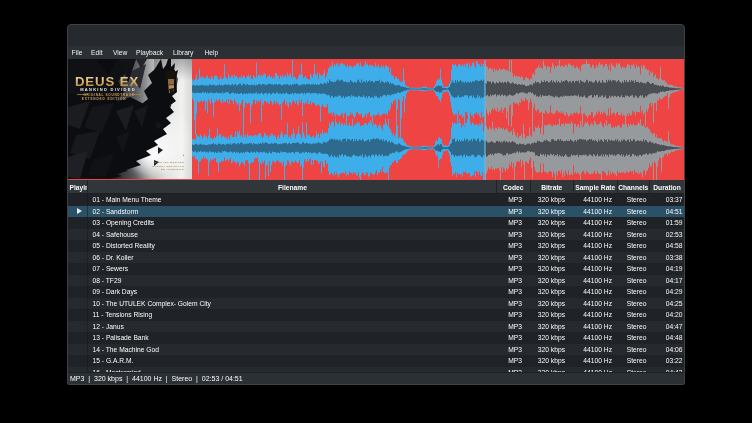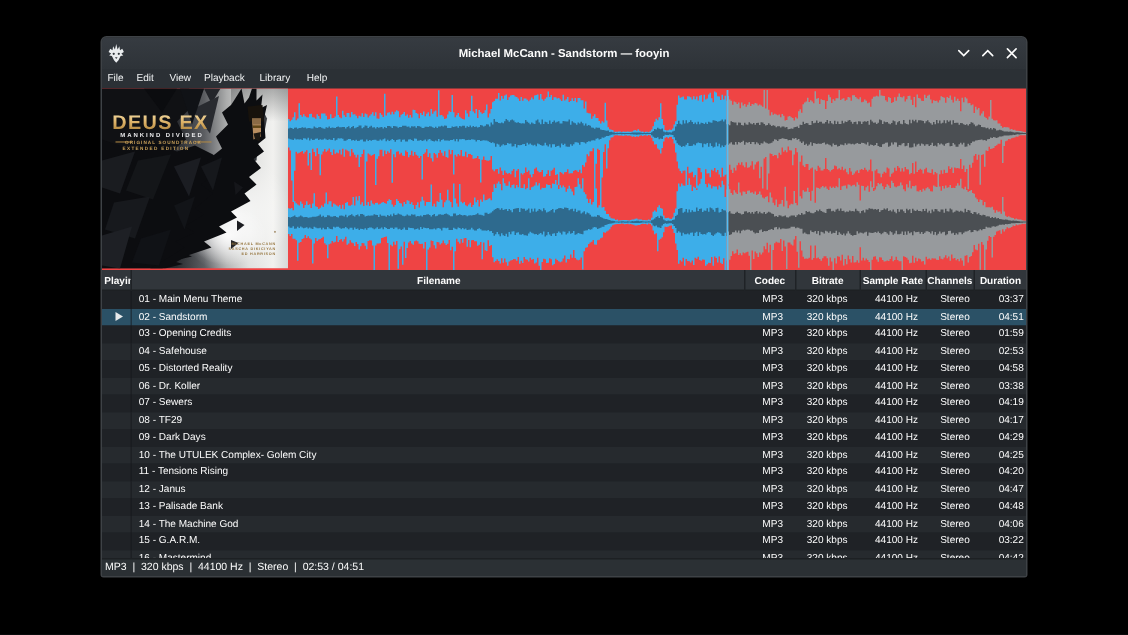--- a/index.html
+++ b/index.html
@@ -42,38 +42,20 @@
 .c-bit { width:43.5px; text-align:right; padding-right:9px; }
 .c-sr { width:43.5px; text-align:right; padding-right:5.5px; }
 .c-ch { width:32.5px; text-align:right; padding-right:3.5px; }
 .c-dur { flex:1; text-align:right; padding-right:1.5px; }
 .status { position:absolute; left:0; top:347px; width:616px; height:12px;
   background:#2b3034; border-top:1px solid #1d2023; color:#fcfcfc;
   font-size:7px; line-height:12.5px; padding-left:2px; }
 </style></head>
 <body>
 <div class="window">
- <div class="titlebar">
-  <div class="title">Michael McCann - Sandstorm — fooyin</div>
-  <svg class="appicon" width="11" height="13" viewBox="0 0 11 13">
-    <path d="M1.5,3.5 L3,4.5 L3.4,1.8 L4.6,4 L5.5,0.4 L6.4,4 L7.6,1.8 L8,4.5 L9.5,3.5 L10.6,5.6 L8.9,6.6 L10.2,8 L8.4,8.4 L7,11.2 L5.5,12.8 L4,11.2 L2.6,8.4 L0.8,8 L2.1,6.6 L0.4,5.6 Z" fill="#e9ecee"></path>
-    <circle cx="3.8" cy="6.9" r="0.75" fill="#30353a"></circle>
-    <circle cx="7.2" cy="6.9" r="0.75" fill="#30353a"></circle>
-    <path d="M4.6,9.2 L5.5,10.4 L6.4,9.2 Z" fill="#30353a"></path>
-  </svg>
-  <svg class="wbtn" style="left:569.5px" width="9" height="9" viewBox="0 0 9 9">
-        <path d="M1.2 2.8 L4.5 6.1 L7.8 2.8" stroke="#fcfcfc" stroke-width="1.1" fill="none" stroke-linecap="round"></path>
-      </svg>
-  <svg class="wbtn" style="left:585.5px" width="9" height="9" viewBox="0 0 9 9">
-        <path d="M1.2 6.1 L4.5 2.8 L7.8 6.1" stroke="#fcfcfc" stroke-width="1.1" fill="none" stroke-linecap="round"></path>
-      </svg>
-  <svg class="wbtn" style="left:601.5px" width="9" height="9" viewBox="0 0 9 9">
-        <path d="M1.6 1.6 L7.4 7.4 M7.4 1.6 L1.6 7.4" stroke="#fcfcfc" stroke-width="1.1" fill="none" stroke-linecap="round"></path>
-      </svg>
- </div>
  <div class="menubar">
   <span style="left:3.6px">File</span>
   <span style="left:23px">Edit</span>
   <span style="left:45px">View</span>
   <span style="left:68px">Playback</span>
   <span style="left:105px">Library</span>
   <span style="left:136.5px">Help</span>
  </div>
  <div class="content">
   <div class="art">

